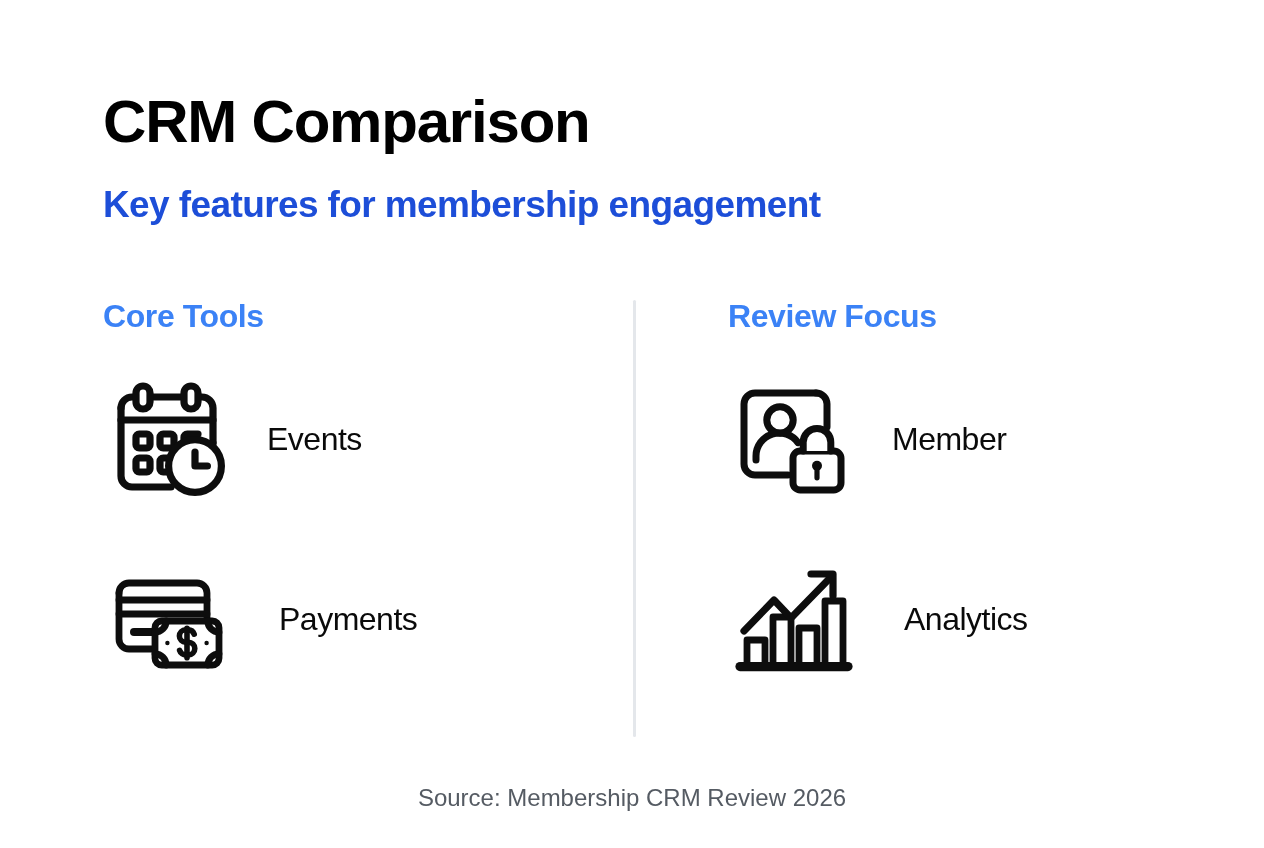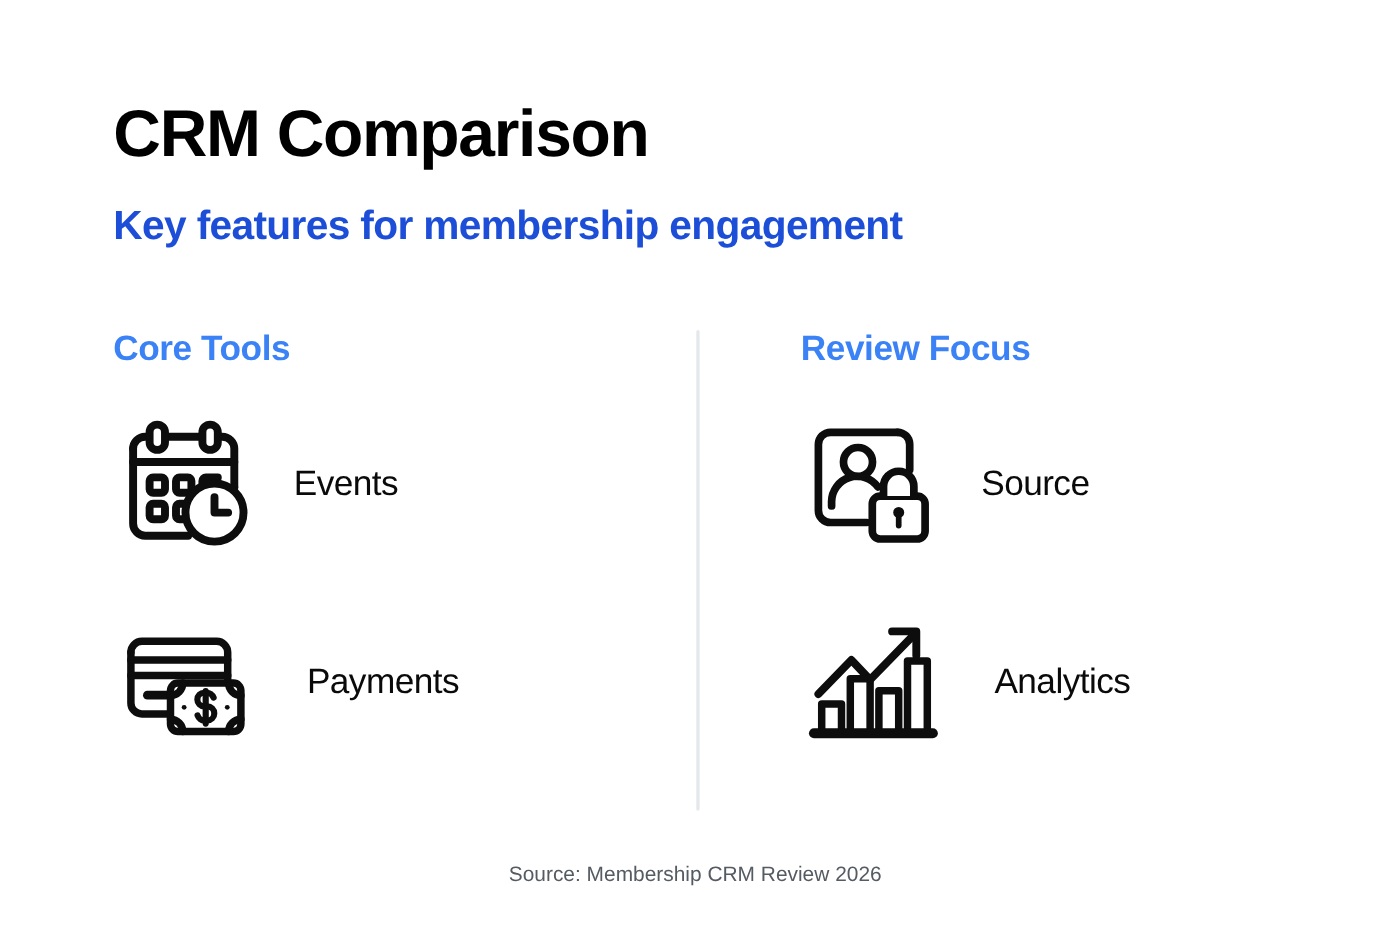--- a/index.html
+++ b/index.html
@@ -120,21 +120,21 @@
 
   
   .footer {
     position: absolute;
     left: 0;
     top: 786px;
     width: 1264px;
     text-align: center;
   }
   .source-note {
-    font-size: 19px;
+    font-size: 24px;
     font-weight: 400;
     color: #555b63;
     margin: 0;
     line-height: 1;
   }
 </style>
 </head>
 <body>
 
 <div class="slide">
@@ -226,21 +226,21 @@
               <path d="M14 42.5 V40.5 A11.6 11.6 0 0 1 35 33.8"></path>
 
               <rect x="32.5" y="38" width="24" height="19.5" rx="3.6" fill="#ffffff"></rect>
 
               <path d="M37.6 38 V33.6 A6.9 6.9 0 0 1 51.4 33.6 V38" fill="#ffffff"></path>
 
               <circle cx="44.5" cy="45.4" r="2.5" fill="#0d0d0d" stroke="none"></circle>
               <path d="M44.5 46.6 V51.4" stroke-width="2.6"></path>
             </svg>
           </span>
-          <span class="feature-label">Source</span>
+          <span class="feature-label">Member</span>
         </li>
 
         <li class="feature">
           <span class="feature-icon">
             <svg width="128" height="128" viewBox="0 0 64 64" fill="none" stroke="#0d0d0d" stroke-width="3.4" stroke-linecap="round" stroke-linejoin="round">
 
               <path d="M9.5 55 V42.5 H18.5 V55"></path>
               <path d="M22.5 55 V31 H31.5 V55"></path>
               <path d="M35.5 55 V36.5 H44.5 V55"></path>
               <path d="M48.5 55 V23 H57.5 V55"></path>

